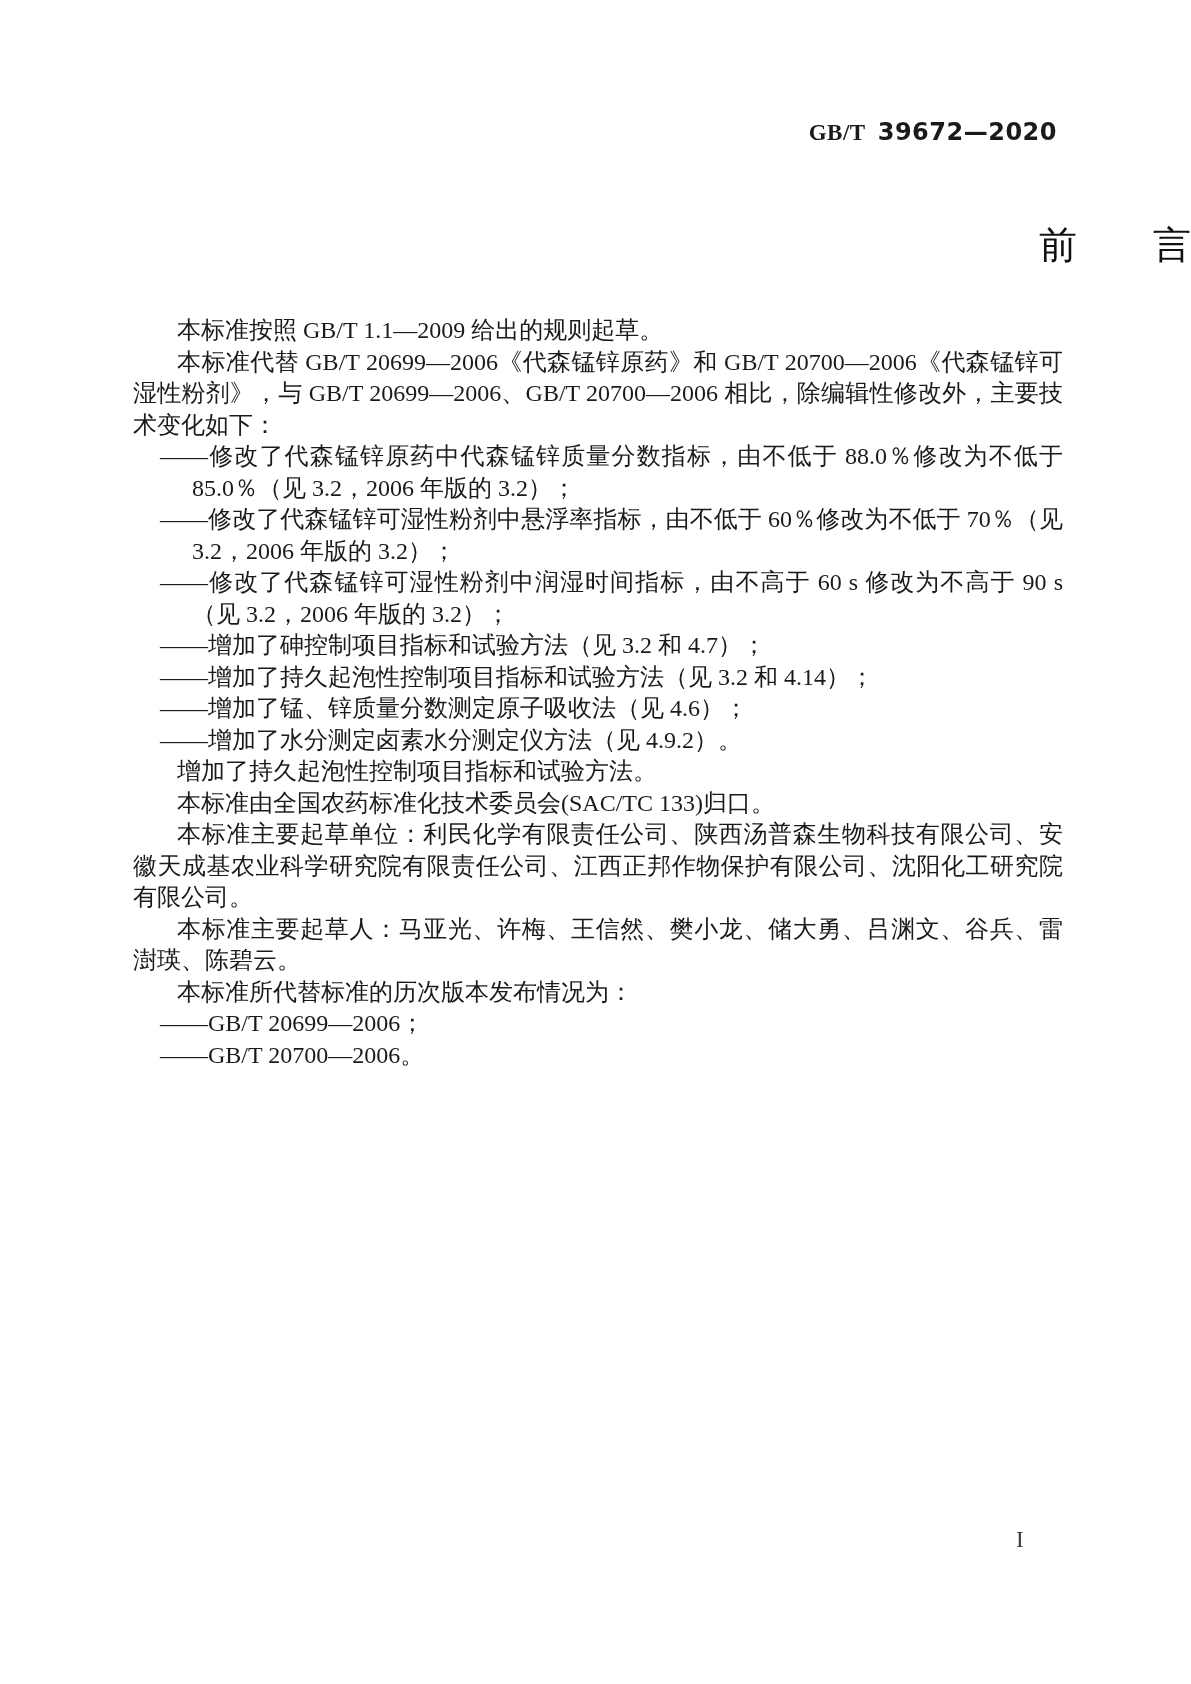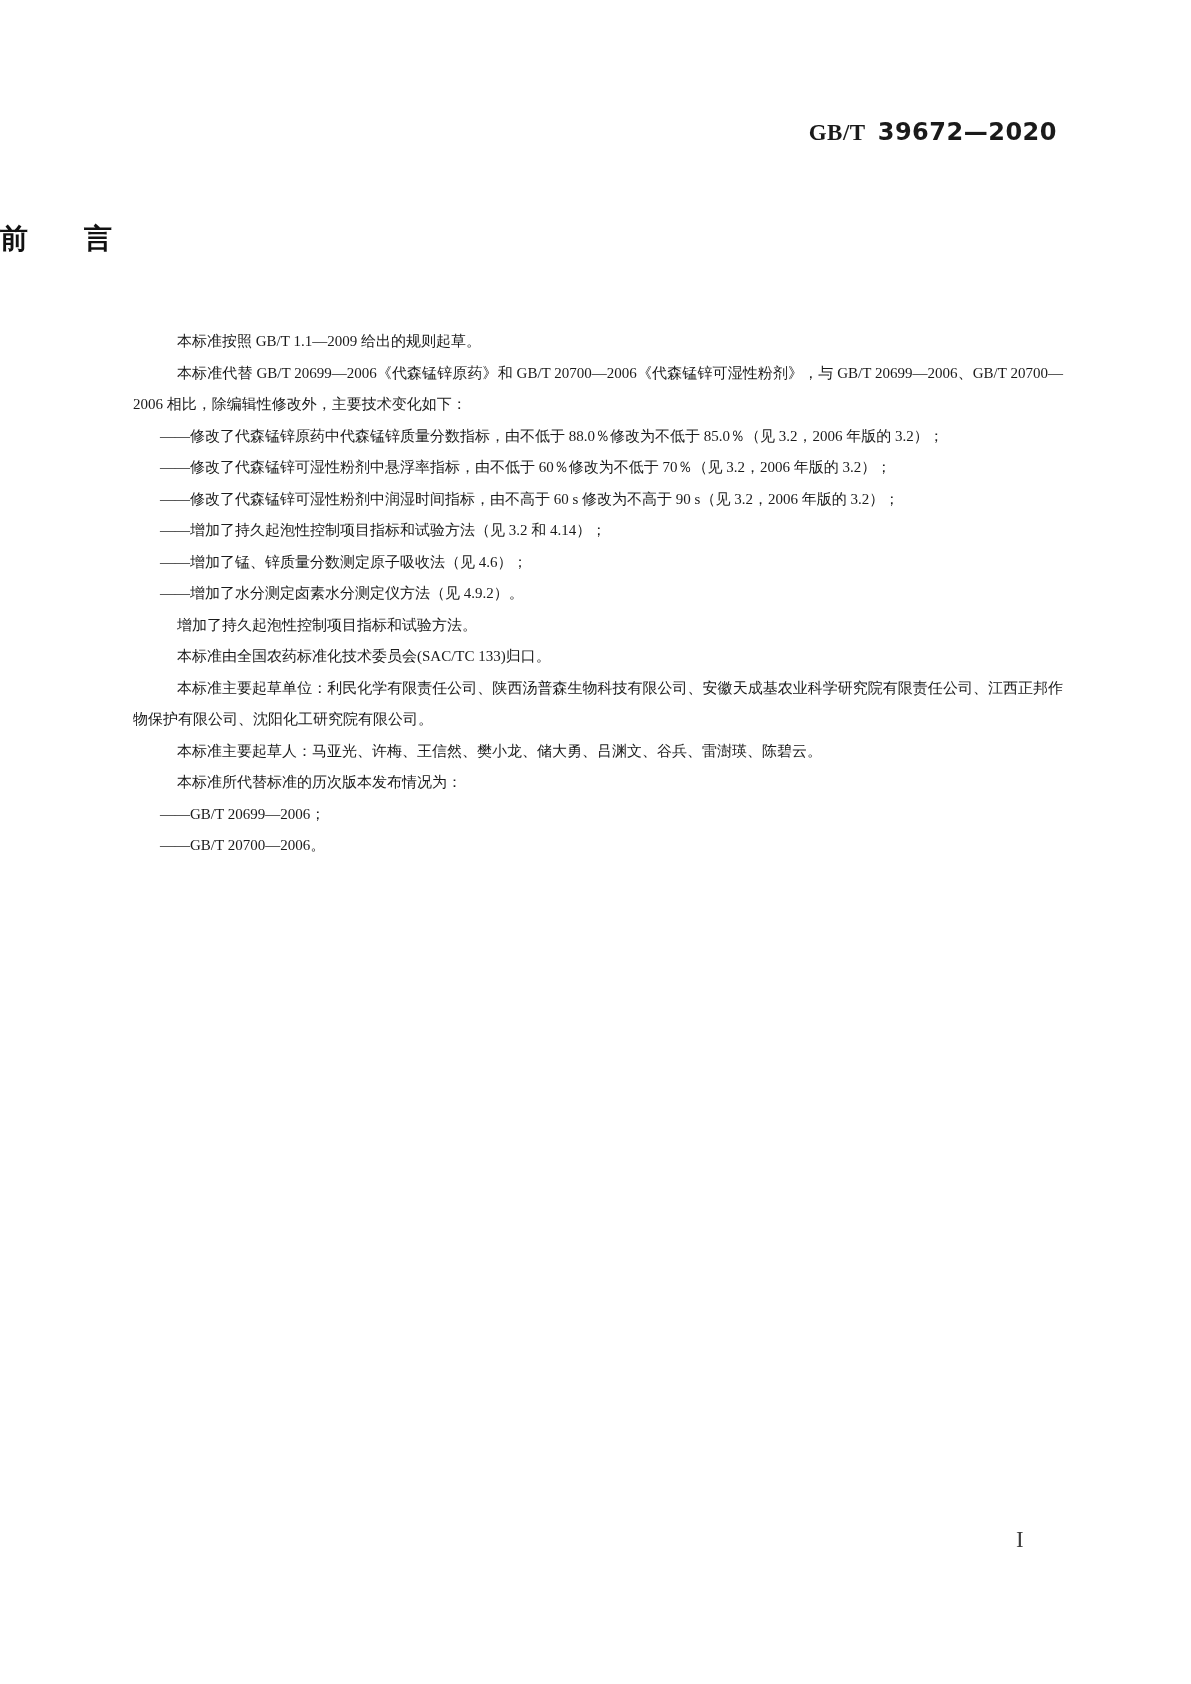--- a/index.html
+++ b/index.html
@@ -33,32 +33,32 @@
     font-family: "DejaVu Sans", "Liberation Sans", sans-serif;
     font-size: 24px;
     margin-left: 12px;
     font-weight: 700;
   }
   .doc-title {
     position: absolute;
     top: 220px;
     left: 0;
     width: 100%;
-    text-align: left;
-    font-size: 28px;
-    font-weight: 700;
+    text-align: right;
+    font-size: 38px;
+    font-weight: 400;
     font-family: "Liberation Sans", "DejaVu Sans", sans-serif;
     color: #111111;
   }
   .content {
     position: absolute;
-    top: 326px;
+    top: 315px;
     left: 133px;
     width: 930px;
-    font-size: 15px;
+    font-size: 24px;
     line-height: 31.5px;
     text-align: justify;
   }
   .content p {
     margin: 0;
     padding: 0;
   }
   p.indent {
     text-indent: 44px;
   }
@@ -86,20 +86,21 @@
 
   <div class="doc-title">前　　言</div>
 
   <div class="content">
     <p class="indent">本标准按照 GB/T 1.1—2009 给出的规则起草。</p>
     <p class="indent">本标准代替 GB/T 20699—2006《代森锰锌原药》和 GB/T 20700—2006《代森锰锌可湿性粉剂》，与 GB/T 20699—2006、GB/T 20700—2006 相比，除编辑性修改外，主要技术变化如下：</p>
 
     <p class="dash">——修改了代森锰锌原药中代森锰锌质量分数指标，由不低于 88.0％修改为不低于 85.0％（见 3.2，2006 年版的 3.2）；</p>
     <p class="dash">——修改了代森锰锌可湿性粉剂中悬浮率指标，由不低于 60％修改为不低于 70％（见 3.2，2006 年版的 3.2）；</p>
     <p class="dash">——修改了代森锰锌可湿性粉剂中润湿时间指标，由不高于 60 s 修改为不高于 90 s（见 3.2，2006 年版的 3.2）；</p>
+    <p class="dash">——增加了砷控制项目指标和试验方法（见 3.2 和 4.7）；</p>
     <p class="dash">——增加了持久起泡性控制项目指标和试验方法（见 3.2 和 4.14）；</p>
     <p class="dash">——增加了锰、锌质量分数测定原子吸收法（见 4.6）；</p>
     <p class="dash">——增加了水分测定卤素水分测定仪方法（见 4.9.2）。</p>
 
     <p class="indent">增加了持久起泡性控制项目指标和试验方法。</p>
     <p class="indent">本标准由全国农药标准化技术委员会(SAC/TC 133)归口。</p>
     <p class="indent">本标准主要起草单位：利民化学有限责任公司、陕西汤普森生物科技有限公司、安徽天成基农业科学研究院有限责任公司、江西正邦作物保护有限公司、沈阳化工研究院有限公司。</p>
     <p class="indent">本标准主要起草人：马亚光、许梅、王信然、樊小龙、储大勇、吕渊文、谷兵、雷澍瑛、陈碧云。</p>
     <p class="indent">本标准所代替标准的历次版本发布情况为：</p>
 

